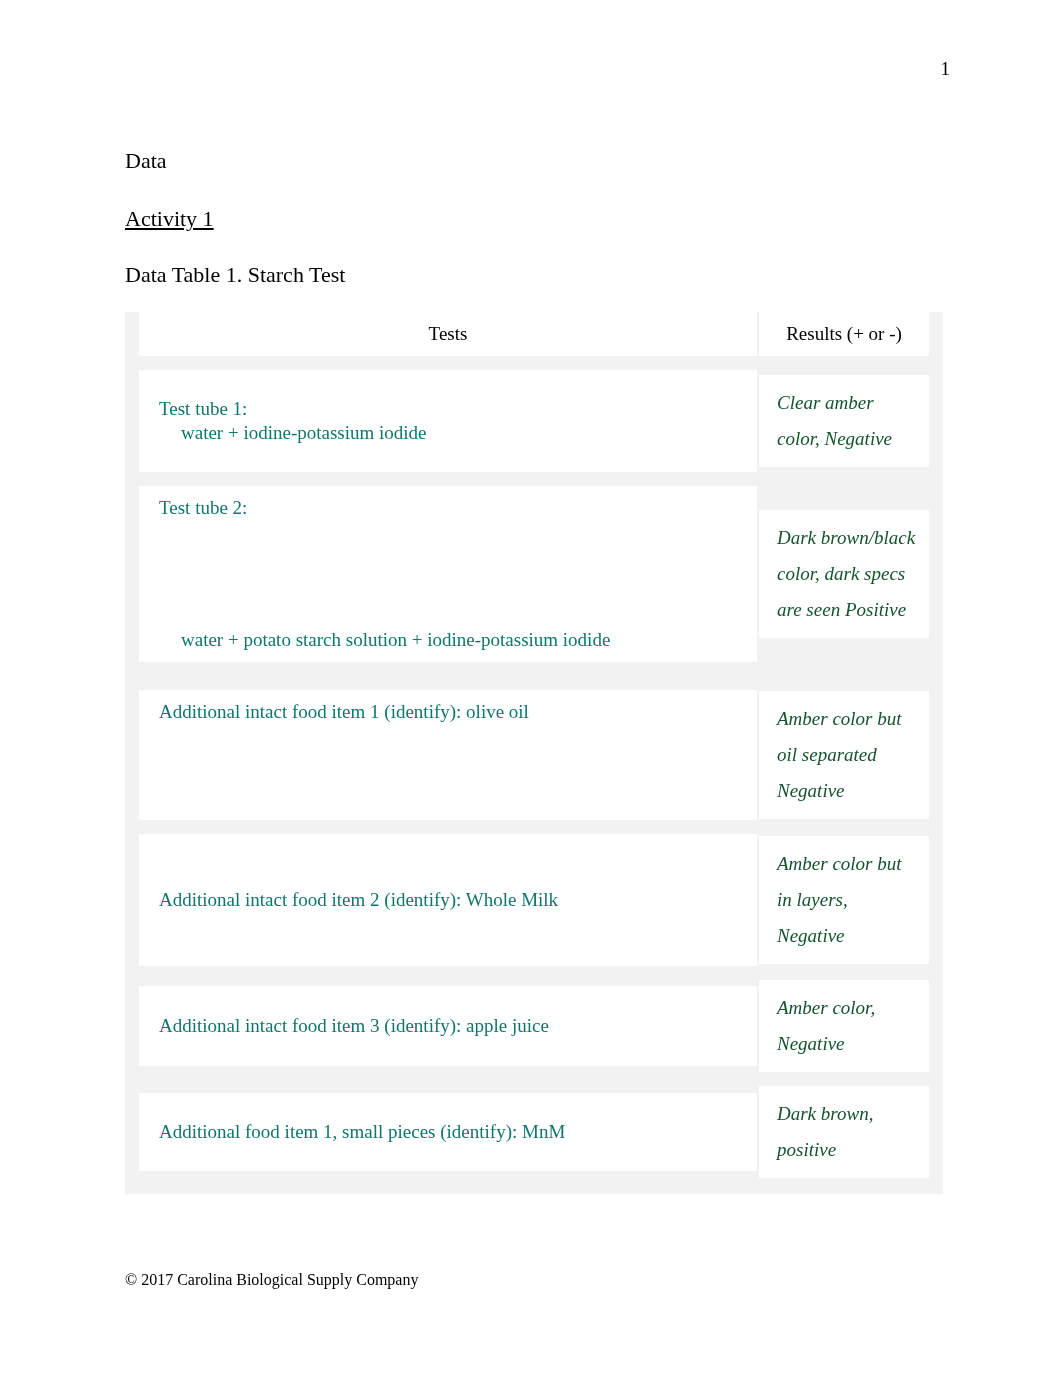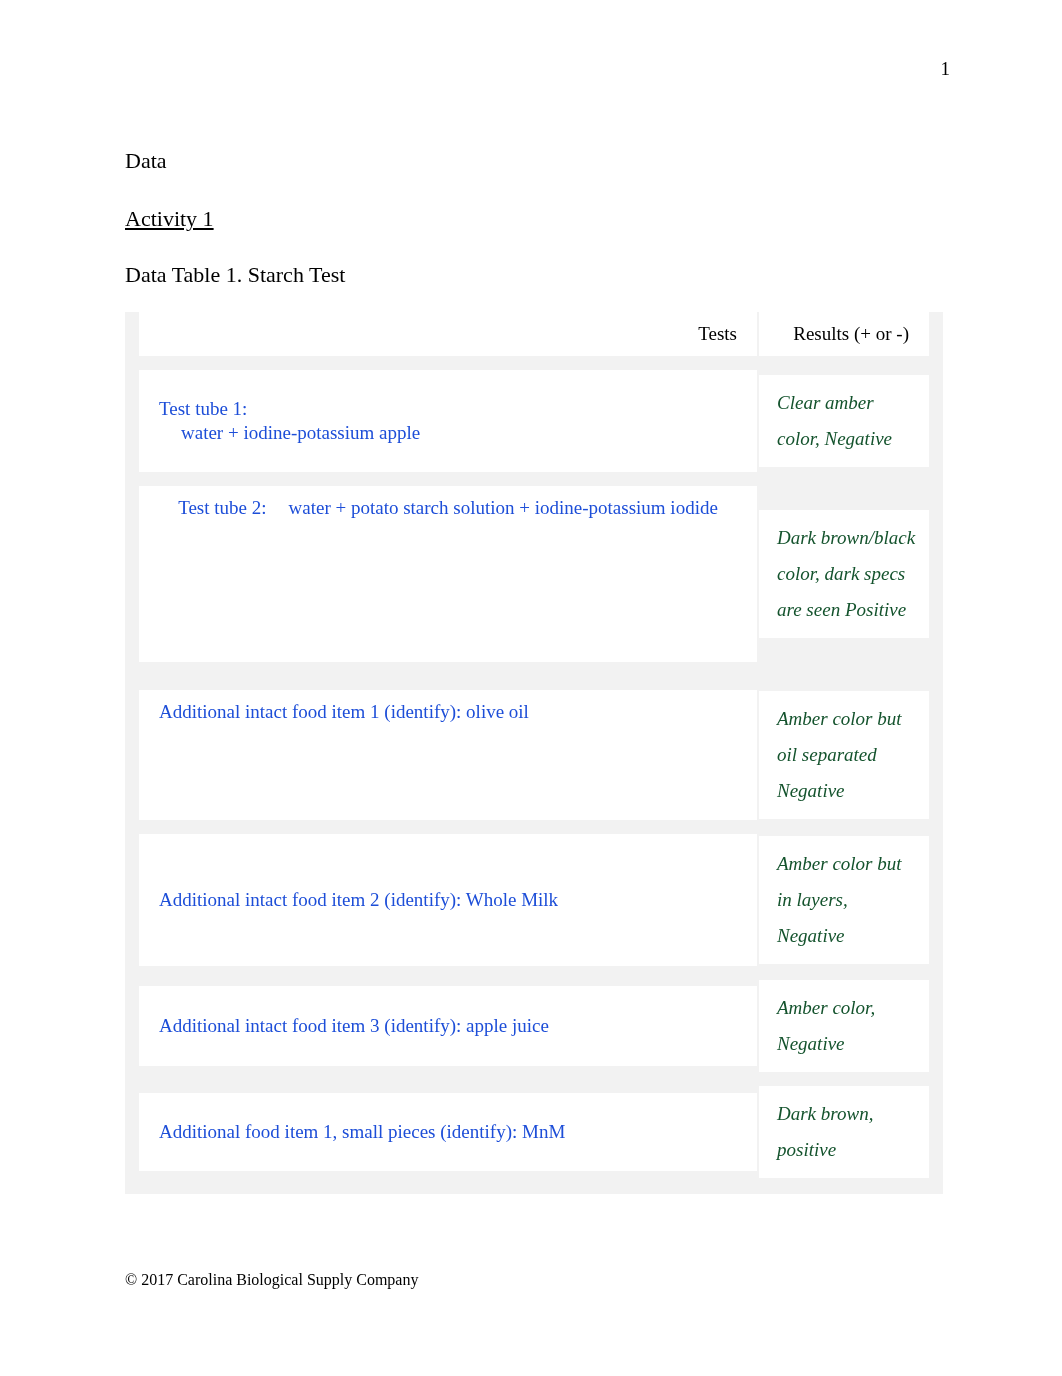--- a/index.html
+++ b/index.html
@@ -64,28 +64,28 @@
     padding: 10px 20px 10px 20px;
     background: #ffffff;
   }
   .row-sep td {
     height: 14px;
     background: #f2f2f2;
     padding: 0;
   }
   .hdr-row .cell-inner {
     background: #ffffff;
-    text-align: right;
+    text-align: center;
     font-size: 19px;
     line-height: 24px;
   }
   .tests-cell {
     font-size: 19px;
     line-height: 24px;
-    color: #1d4ed8;
+    color: #0f766e;
   }
   .tests-cell .indent {
     display: block;
     padding-left: 22px;
   }
   .result-cell {
     font-size: 19px;
     line-height: 36px;
     color: #14532d;
     font-style: italic;
@@ -164,38 +164,38 @@
 
         <tr class="row-sep">
               <td colspan="5"></td>
             </tr>
 
         <tr>
           <td class="edge-left"></td>
           <td class="tests-cell">
             <div class="cell-inner" style="height:82px;display:flex;flex-direction:column;justify-content:center">
               <span>Test tube 1:</span>
-              <span class="indent">water + iodine-potassium apple</span>
+              <span class="indent">water + iodine-potassium iodide</span>
             </div>
           </td>
           <td class="col-gap"></td>
           <td class="result-cell">
             <div class="cell-inner">Clear amber color, Negative</div>
           </td>
           <td class="edge-right"></td>
         </tr>
 
         <tr class="row-sep">
               <td colspan="5"></td>
             </tr>
 
         <tr>
           <td class="edge-left"></td>
           <td class="tests-cell">
-            <div class="cell-inner" style="height:156px;display:flex;flex-direction:row;justify-content:center">
+            <div class="cell-inner" style="height:156px;display:flex;flex-direction:column;justify-content:space-between">
               <span>Test tube 2:</span>
               <span class="indent">water + potato starch solution + iodine-potassium iodide</span>
             </div>
           </td>
           <td class="col-gap"></td>
           <td class="result-cell">
             <div class="cell-inner">Dark brown/black color, dark specs are seen Positive</div>
           </td>
           <td class="edge-right"></td>
         </tr>

